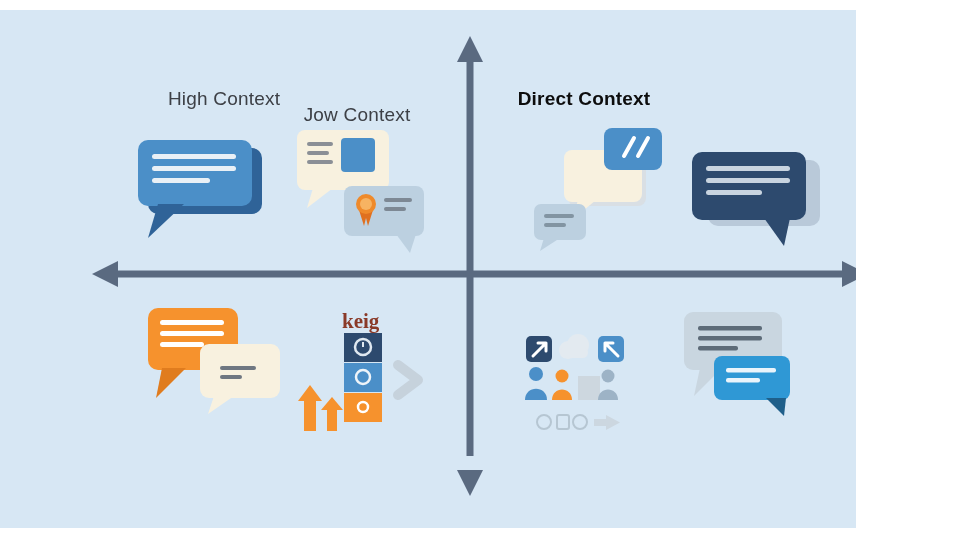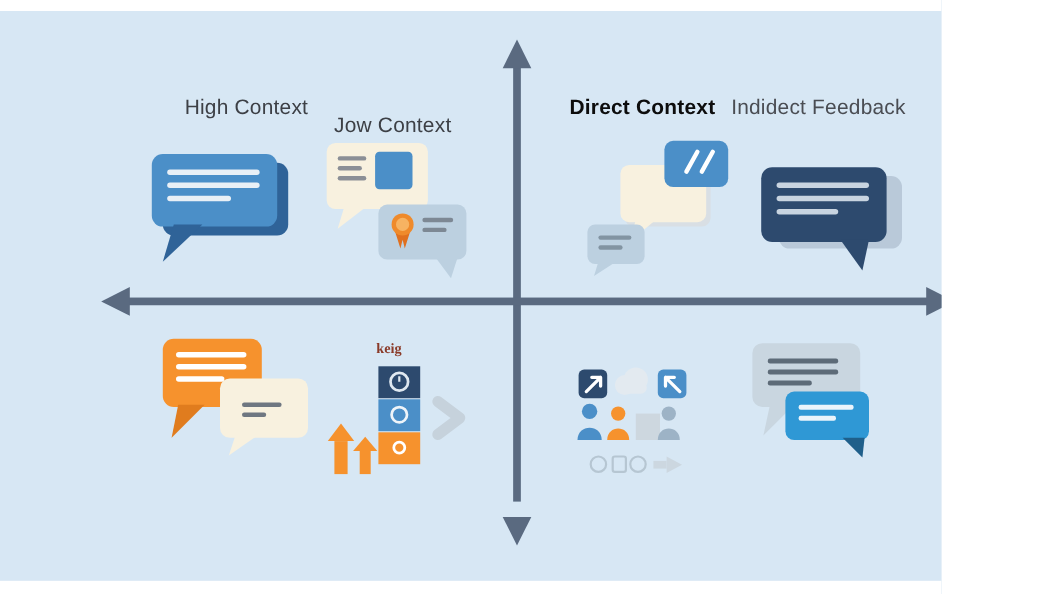--- a/index.html
+++ b/index.html
@@ -10,21 +10,21 @@
   .bar.top { top:0; height:10px; }
   .bar.bottom { bottom:0; height:12px; }
   .axes { position:absolute; left:0; top:0; }
   .qlabel { position:absolute; transform:translateX(-50%); font-size:19px; color:#3d4046;
             letter-spacing:.2px; white-space:nowrap; }
   .qlabel.bold { font-weight:700; color:#0d0d0d; }
   .qlabel.muted { color:#4a4d53; }
   .illus { position:absolute; }
   .illus svg { display:block; }
   .stack-label { position:absolute; left:52px; top:4px; font-family:"Liberation Serif", serif;
-                 font-size:13px; font-weight:700; color:#8a3a28; }
+                 font-size:21px; font-weight:700; color:#8a3a28; }
 </style>
 </head>
 <body>
 
 <div class="stage">
 
   <div class="bar top"></div>
   <div class="bar bottom"></div>
 
   <svg class="axes" width="960" height="540" viewBox="0 0 960 540">
@@ -34,21 +34,20 @@
       <polygon points="470,496 457,470 483,470"></polygon>
       <rect x="114" y="270.5" width="732" height="7"></rect>
       <polygon points="92,274 118,261 118,287"></polygon>
       <polygon points="868,274 842,261 842,287"></polygon>
     </g>
   </svg>
 
   <div class="qlabel" style="left:224px; top:88px;">High Context</div>
   <div class="qlabel" style="left:357px; top:104px;">Jow Context</div>
   <div class="qlabel bold" style="left:584px; top:88px;">Direct Context</div>
-  <div class="qlabel muted" style="left:744px; top:88px;">Indidect Feedback</div>
 
   <div class="illus" style="left:132px; top:136px;">
     <svg width="145" height="112" viewBox="0 0 145 112">
       <rect x="16" y="12" width="114" height="66" rx="10" fill="#2f6398"></rect>
       <rect x="6" y="4" width="114" height="66" rx="10" fill="#4b8fc8"></rect>
       <polygon points="26,68 52,68 16,102" fill="#2f6398"></polygon>
       <g fill="#e9f0f6">
         <rect x="20" y="18" width="84" height="5" rx="2.5"></rect>
         <rect x="20" y="30" width="84" height="5" rx="2.5"></rect>
         <rect x="20" y="42" width="58" height="5" rx="2.5"></rect>

